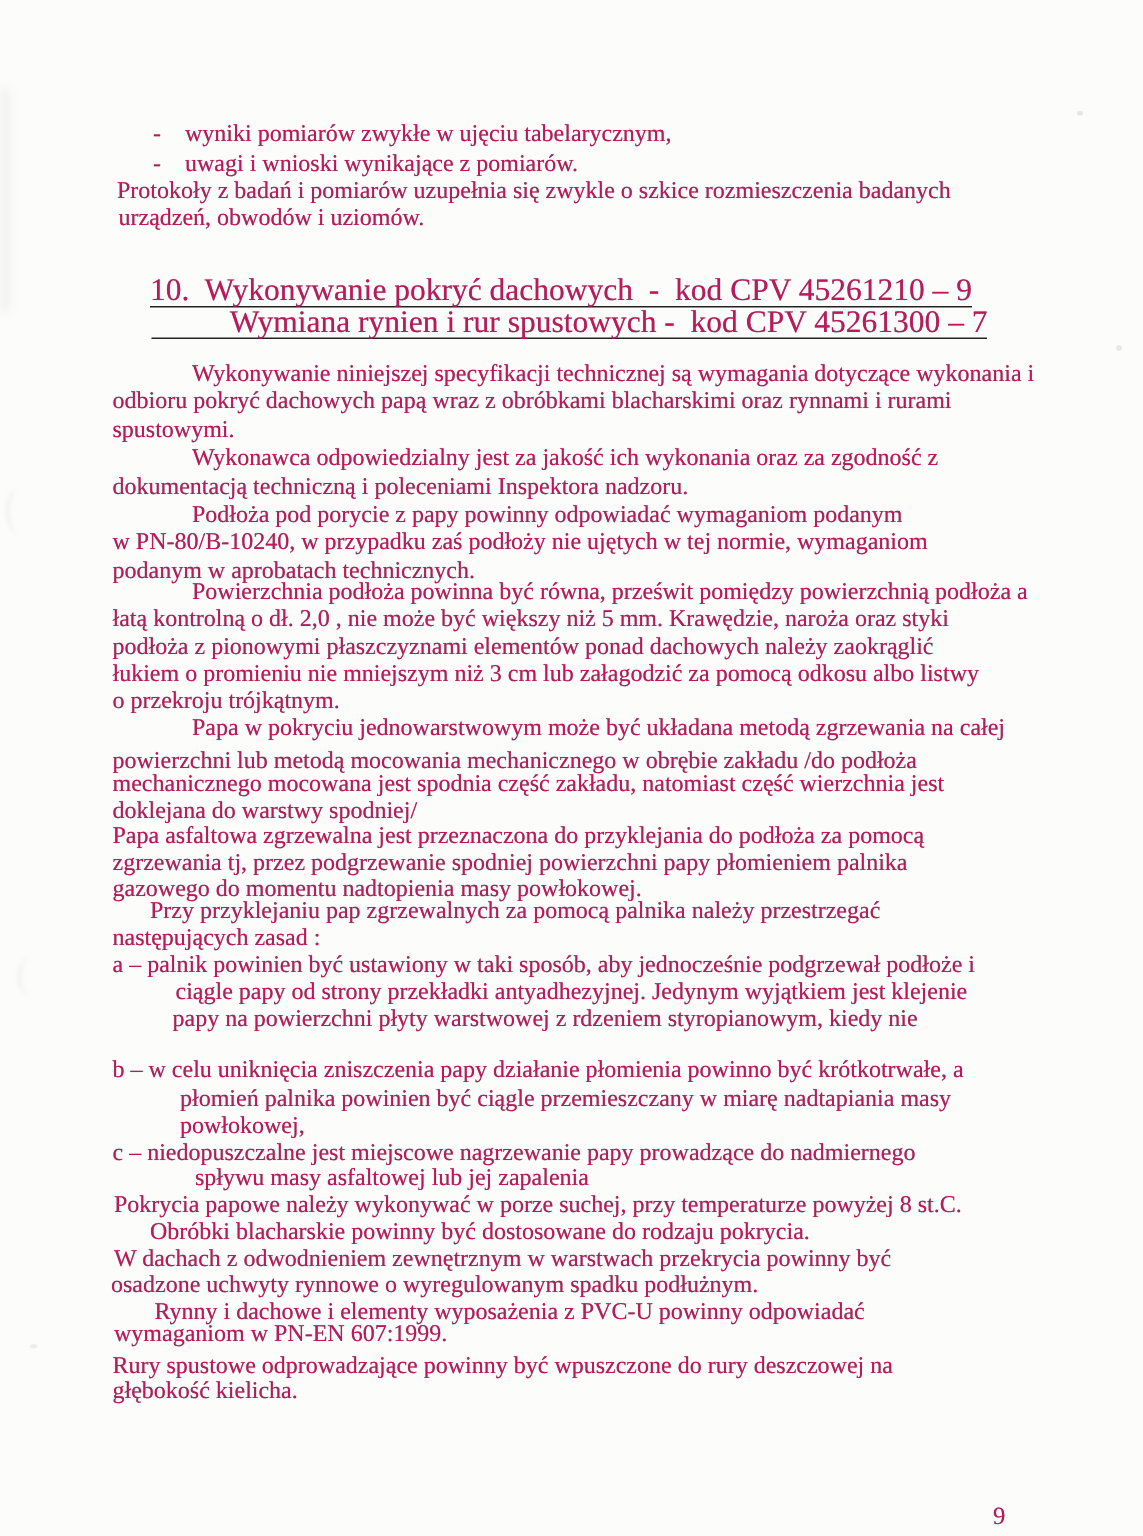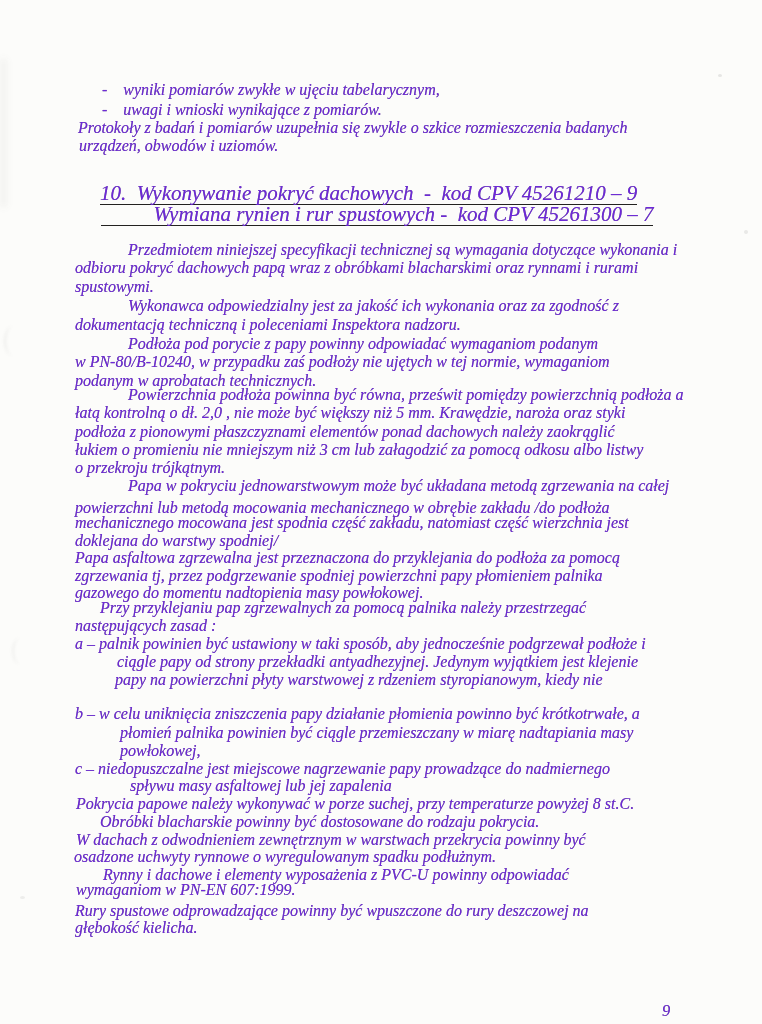--- a/index.html
+++ b/index.html
@@ -14,23 +14,22 @@
     background: #fcfcfa;
     overflow: hidden;
     color: #1e1d1b;
   }
   .text-layer { position: absolute; inset: 0; }
   .line {
     position: absolute;
     white-space: pre;
     font-size: 16px;
     line-height: 19px;
-    color: #6d28d9;
+    color: #be185d;
     text-shadow: 0 0 0.5px rgba(30, 29, 27, 0.55);
-    font-style: italic;
   }
   .line.heading {
     font-size: 21px;
     line-height: 19px;
   }
   .line.heading .u {
     display: inline-block;
     white-space: pre;
     border-bottom: 1.6px solid #232220;
     padding-bottom: 1px;
@@ -76,21 +75,21 @@
   <div class="artifact speck-1"></div>
   <div class="artifact speck-2"></div>
   <div class="artifact speck-3"></div>
   <div class="text-layer">
       <div class="line dash" style="left: 102px; top: 80px;">-    wyniki pomiarów zwykłe w ujęciu tabelarycznym,</div>
       <div class="line dash" style="left: 102px; top: 100px;">-    uwagi i wnioski wynikające z pomiarów.</div>
       <div class="line body" style="left: 78px; top: 118px;">Protokoły z badań i pomiarów uzupełnia się zwykle o szkice rozmieszczenia badanych</div>
       <div class="line body" style="left: 79px; top: 136px;">urządzeń, obwodów i uziomów.</div>
       <div class="line heading" style="left: 100px; top: 184px;"><span class="u">10.  Wykonywanie pokryć dachowych  -  kod CPV 45261210 – 9</span></div>
       <div class="line heading" style="left: 101px; top: 205px;"><span class="u">          Wymiana rynien i rur spustowych -  kod CPV 45261300 – 7</span></div>
-      <div class="line body" style="left: 128px; top: 240px;">Przedmiotem niniejszej specyfikacji technicznej są wymagania dotyczące wykonania i</div>
+      <div class="line body" style="left: 128px; top: 240px;">Wykonywanie niniejszej specyfikacji technicznej są wymagania dotyczące wykonania i</div>
       <div class="line body" style="left: 75px; top: 258px;">odbioru pokryć dachowych papą wraz z obróbkami blacharskimi oraz rynnami i rurami</div>
       <div class="line body" style="left: 75px; top: 277px;">spustowymi.</div>
       <div class="line body" style="left: 128px; top: 296px;">Wykonawca odpowiedzialny jest za jakość ich wykonania oraz za zgodność z</div>
       <div class="line body" style="left: 75px; top: 315px;">dokumentacją techniczną i poleceniami Inspektora nadzoru.</div>
       <div class="line body" style="left: 128px; top: 334px;">Podłoża pod porycie z papy powinny odpowiadać wymaganiom podanym</div>
       <div class="line body" style="left: 75px; top: 352px;">w PN-80/B-10240, w przypadku zaś podłoży nie ujętych w tej normie, wymaganiom</div>
       <div class="line body" style="left: 75px; top: 371px;">podanym w aprobatach technicznych.</div>
       <div class="line body" style="left: 128px; top: 385px;">Powierzchnia podłoża powinna być równa, prześwit pomiędzy powierzchnią podłoża a</div>
       <div class="line body" style="left: 75px; top: 403px;">łatą kontrolną o dł. 2,0 , nie może być większy niż 5 mm. Krawędzie, naroża oraz styki</div>
       <div class="line body" style="left: 75px; top: 422px;">podłoża z pionowymi płaszczyznami elementów ponad dachowych należy zaokrąglić</div>

